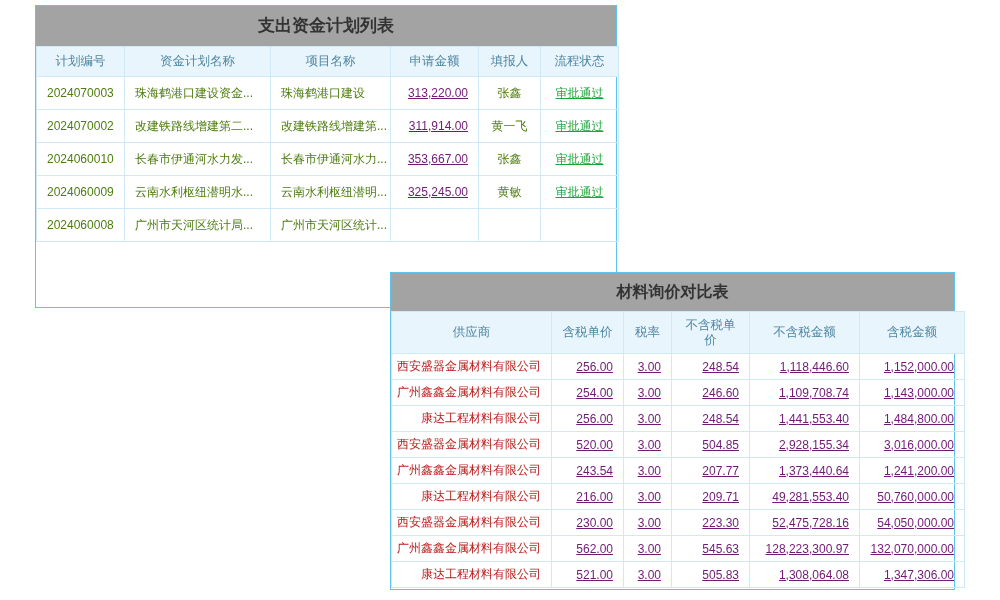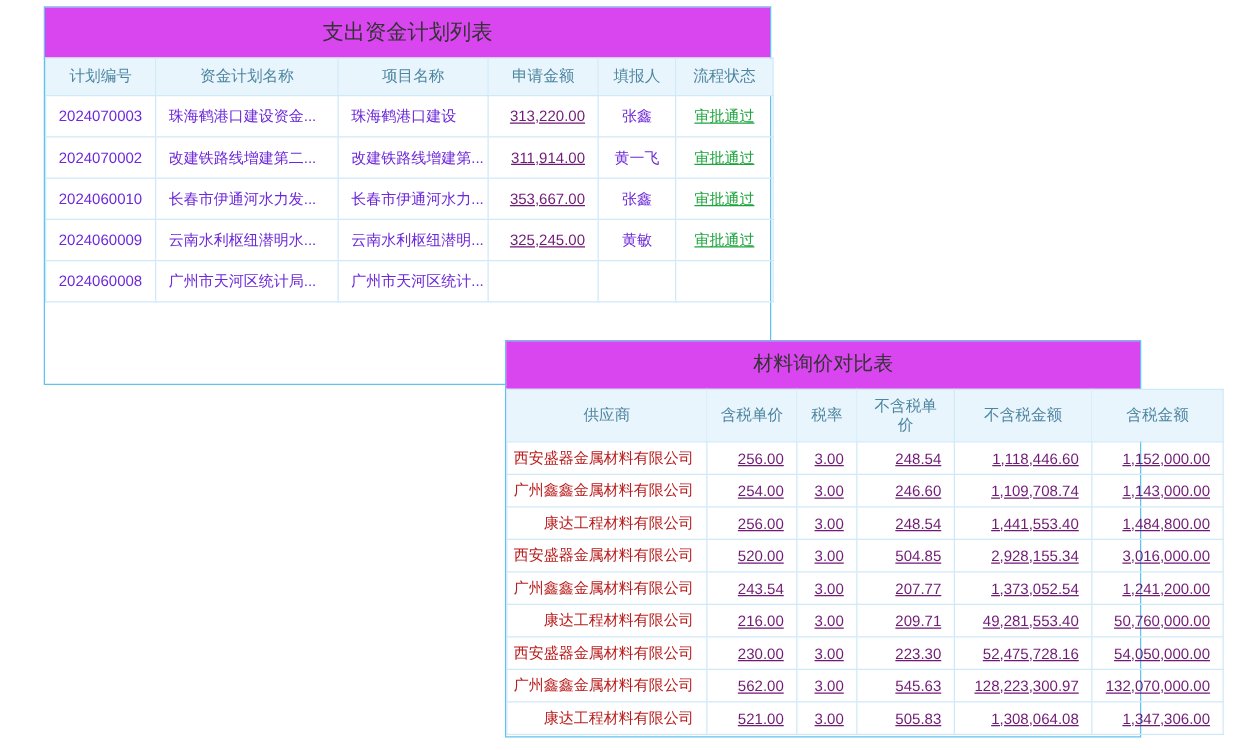--- a/index.html
+++ b/index.html
@@ -1,41 +1,41 @@
 <!DOCTYPE html>
 <html><head>
 <meta charset="utf-8">
 <style>
   * { margin:0; padding:0; box-sizing:border-box; }
   html,body { width:1000px; height:600px; background:#fff; overflow:hidden; }
   body { font-family:"Liberation Sans","DejaVu Sans",sans-serif; position:relative; }
 
   .panel { position:absolute; background:#fff; border:1px solid #5fc3ee; }
   #panel1 { left:35px; top:5px; width:582px; height:303px; z-index:1; }
-  #panel2 { left:390px; top:272px; width:509px; height:318px; z-index:5;margin-left:14px; }
+  #panel2 { left:390px; top:272px; width:565px; height:318px; z-index:5; }
 
   .panel-title { height:40px; line-height:40px; text-align:center;
-                 font-size:17px; font-weight:normal; color:#333; background:#d946ef; }
+                 font-size:17px; font-weight:bold; color:#333; background:#a3a3a3; }
   #panel2 .panel-title { height:38px; line-height:38px; font-size:16px; }
 
   table { width:100%; border-collapse:collapse; table-layout:fixed; }
   th, td { border:1px solid #cfe9f7; font-size:12px; overflow:hidden;
            white-space:nowrap; text-overflow:clip; }
   thead th { background:#e9f5fd; color:#4e86a0; font-weight:normal;
              text-align:center; font-size:12.5px; }
   #panel1 thead th { height:30px; }
   #panel2 thead th { height:42px; }
   #panel1 tbody td { height:33px; }
   #panel2 tbody td { height:26px; }
 
   .al { text-align:left;  padding-left:10px; }
   .ar { text-align:right; padding-right:10px; }
   .ac { text-align:center;margin-left:20px; }
 
-  .c-link     { color:#6d28d9; }
+  .c-link     { color:#4d7c0f; }
   .c-dark     { color:#701a75;text-decoration:underline; }
   .c-supplier { color:#b91c1c; }
   .c-green    { color:#1ca53c; text-decoration:underline; cursor:pointer; }
   .c-red      { color:#ee3a12; text-decoration:underline; cursor:pointer; }
 
   .wrapspan { display:inline-block; width:56px; white-space:normal; line-height:15px; vertical-align:middle; }
 </style>
 </head>
 <body>
 
@@ -157,21 +157,21 @@
           <td class="ar c-dark">3.00</td>
           <td class="ar c-dark">504.85</td>
           <td class="ar c-dark">2,928,155.34</td>
           <td class="ar c-dark">3,016,000.00</td>
         </tr>
         <tr>
           <td class="ar c-supplier">广州鑫鑫金属材料有限公司</td>
           <td class="ar c-dark">243.54</td>
           <td class="ar c-dark">3.00</td>
           <td class="ar c-dark">207.77</td>
-          <td class="ar c-dark">1,373,052.54</td>
+          <td class="ar c-dark">1,373,440.64</td>
           <td class="ar c-dark">1,241,200.00</td>
         </tr>
         <tr>
           <td class="ar c-supplier">康达工程材料有限公司</td>
           <td class="ar c-dark">216.00</td>
           <td class="ar c-dark">3.00</td>
           <td class="ar c-dark">209.71</td>
           <td class="ar c-dark">49,281,553.40</td>
           <td class="ar c-dark">50,760,000.00</td>
         </tr>

